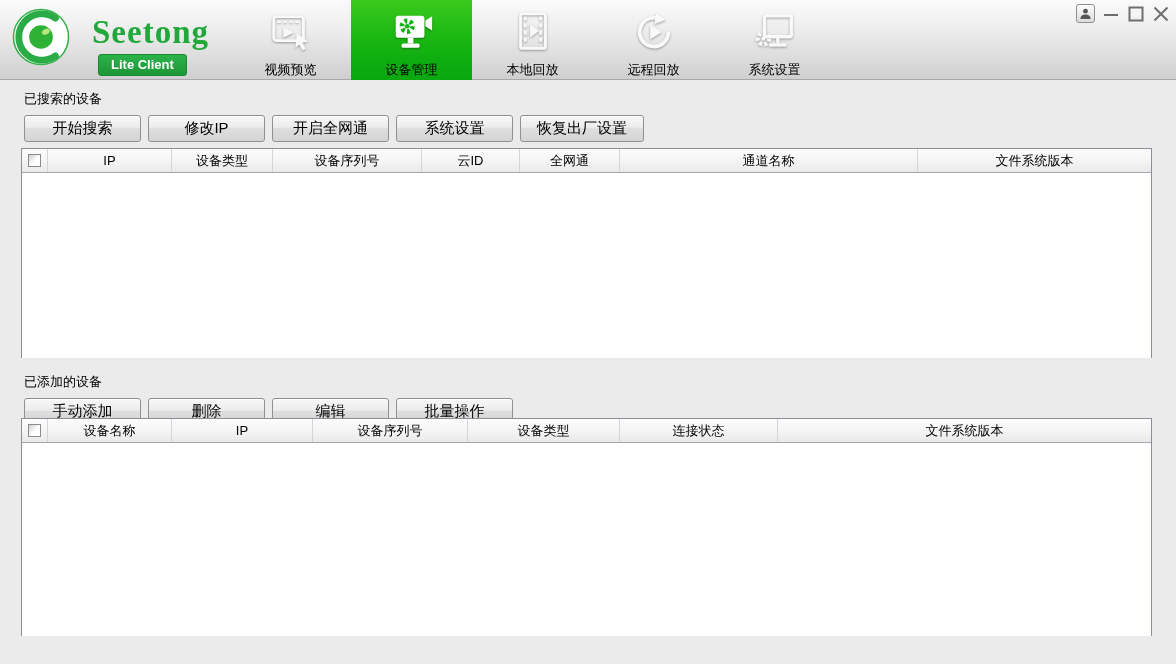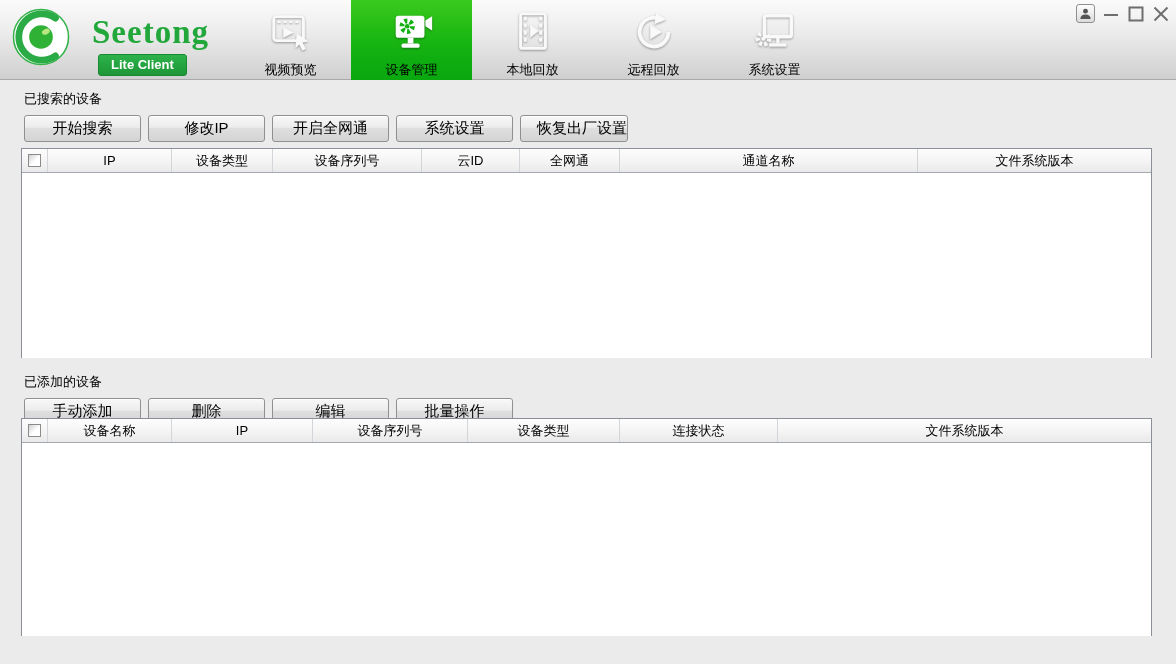--- a/index.html
+++ b/index.html
@@ -55,21 +55,21 @@
   .btn-row { position:absolute; left:24px; display:flex; }
   #btns-searched { top:115px; }
   #btns-added { top:398px; }
   .btn {
     width:117px; height:27px; margin-right:7px;
     border:1px solid #8e9094; border-radius:3px;
     background:linear-gradient(180deg,#f8f8f8 0%,#ececec 45%,#dedede 50%,#d4d4d4 100%);
     box-shadow:inset 0 1px 0 #ffffff;
     font-size:15px; color:#000; font-family:inherit; cursor:default;
   }
-  .btn.wide { width:108px;text-align:right; }
+  .btn.wide { width:124px; }
 
   .tbl {
     position:absolute; left:21px; width:1131px; background:#ffffff;
     border:1px solid #8a8f98;
   }
   #tbl-searched { top:148px; height:210px; }
   #tbl-added { top:408px; height:218px;margin-top:10px; }
   .tbl-header {
     display:flex; height:24px;
     background:linear-gradient(180deg,#fdfdfd 0%,#f4f4f4 55%,#e9e9e9 100%);

